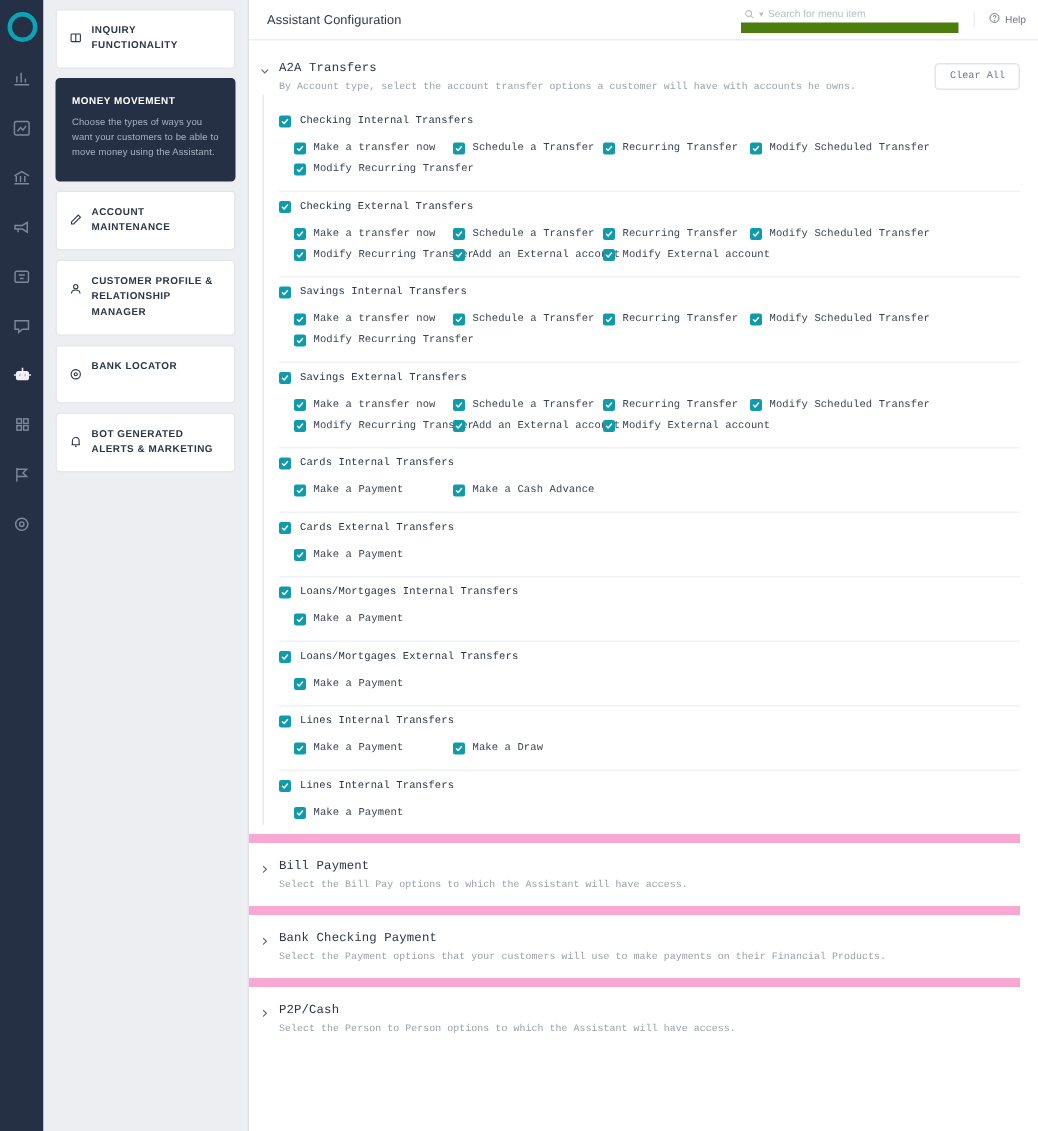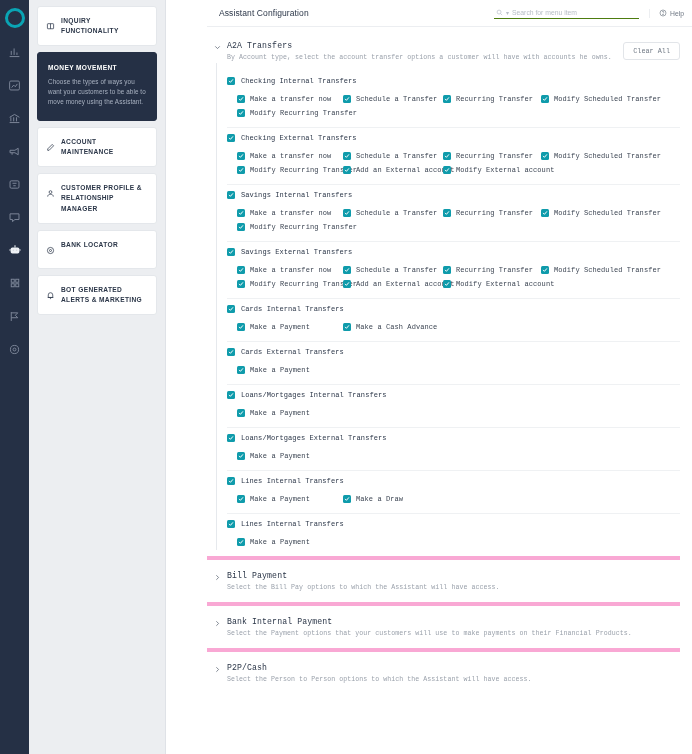--- a/index.html
+++ b/index.html
@@ -58,31 +58,31 @@
     background: #253045; border-color: #253045;
     flex-direction: column; gap: 3px; padding: 10px 10px 12px 10px;
   }
   .menu-card.active .mc-label { color: #ffffff; }
   .menu-card.active .mc-desc {
     font-size: 6.3px; color: #a9b2c1; line-height: 1.65; font-weight: normal;
     text-transform: none; letter-spacing: .1px;
   }
 
   
-  .main { flex: 1; height: 754px; background: #ffffff; position: relative; padding-left: 41px; }
+  .main { flex: 1; height: 754px; background: #ffffff; position: relative; }
 
   .topbar {
     height: 27px; display: flex; align-items: center;
     padding: 0 8px 0 12px; border-bottom: 1px solid #eceef1;
     background: #fff;
   }
   .app-title { font-size: 8.5px; color: #2b3648; flex: 1; letter-spacing: .1px; }
   .search-wrap {
     display: flex; align-items: flex-end; gap: 3px;
-    border-bottom: 1px solid #4d7c0f;
+    border-bottom: 7px solid #4d7c0f;
     padding: 2px 4px 2px 2px; width: 145px;
   }
   .search-wrap .s-ic { color: #b9bfc8; display: flex; }
   .caret-sm { color: #b9bfc8; font-size: 6px; line-height: 1; }
   .search-input {
     border: none; outline: none; background: transparent;
     font-family: "Liberation Sans", sans-serif;
     font-size: 6.8px; color: #4a5462; width: 120px;
   }
   .search-input::placeholder { color: #b7bdc6; }
@@ -128,21 +128,21 @@
   }
   .cb {
     width: 8px; height: 8px; min-width: 8px; border-radius: 1.5px;
     background: #0f9bab; display: flex; align-items: center; justify-content: center;
     cursor: pointer;
   }
   .cb svg { display: block; }
   .lbl { font-size: 7px; color: #3b4452; white-space: nowrap; letter-spacing: .08px; }
   .lbl.strong { color: #2b3648; }
 
-  .sect-div { border-top: 4px solid #f9a8d4; }
+  .sect-div { border-top: 6px solid #f9a8d4; }
   .acc.collapsed .acc-head { padding: 11px 0 11px 0; }
 </style>
 </head>
 <body>
 
 <div class="app">
 
   <div class="rail">
     <div class="rail-logo"></div>
 
@@ -728,21 +728,21 @@
           </div>
         </div>
         <div class="acc collapsed sect-div">
           <div class="acc-head">
             <div class="acc-chev">
               <svg width="7" height="7" viewBox="0 0 16 16" fill="none" stroke="currentColor" stroke-width="1.8" stroke-linecap="round">
                 <path d="M6 3.5L10.5 8 6 12.5"></path>
               </svg>
             </div>
             <div class="acc-titles">
-              <div class="acc-title">Bank Internal Payment</div>
+              <div class="acc-title">Bank Checking Payment</div>
               <div class="acc-sub">Select the Payment options that your customers will use to make payments on their Financial Products.</div>
             </div>
           </div>
         </div>
         <div class="acc collapsed sect-div">
           <div class="acc-head">
             <div class="acc-chev">
               <svg width="7" height="7" viewBox="0 0 16 16" fill="none" stroke="currentColor" stroke-width="1.8" stroke-linecap="round">
                 <path d="M6 3.5L10.5 8 6 12.5"></path>
               </svg>

